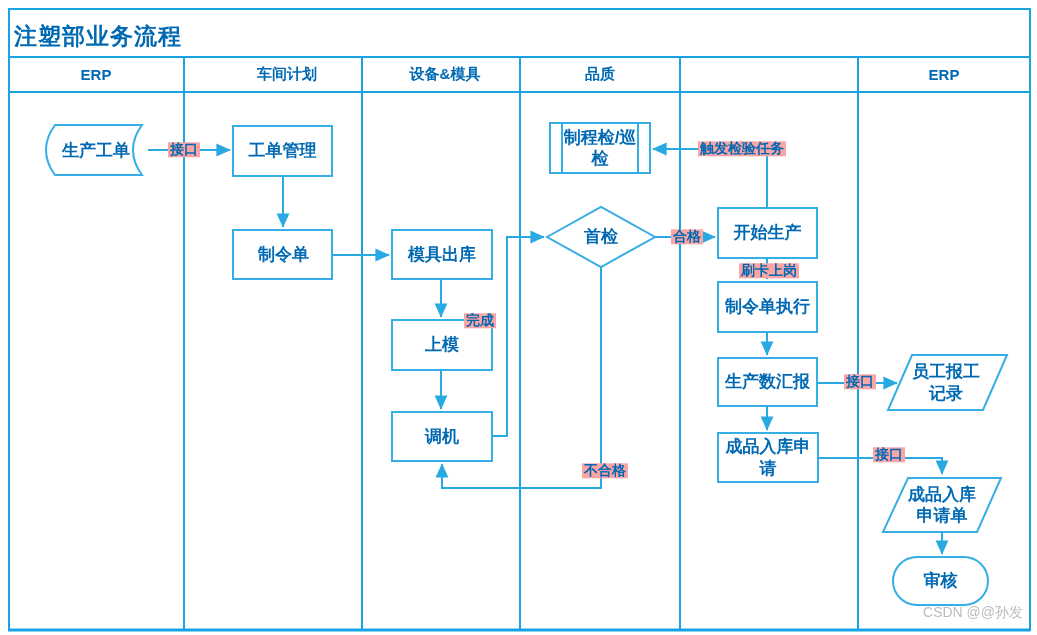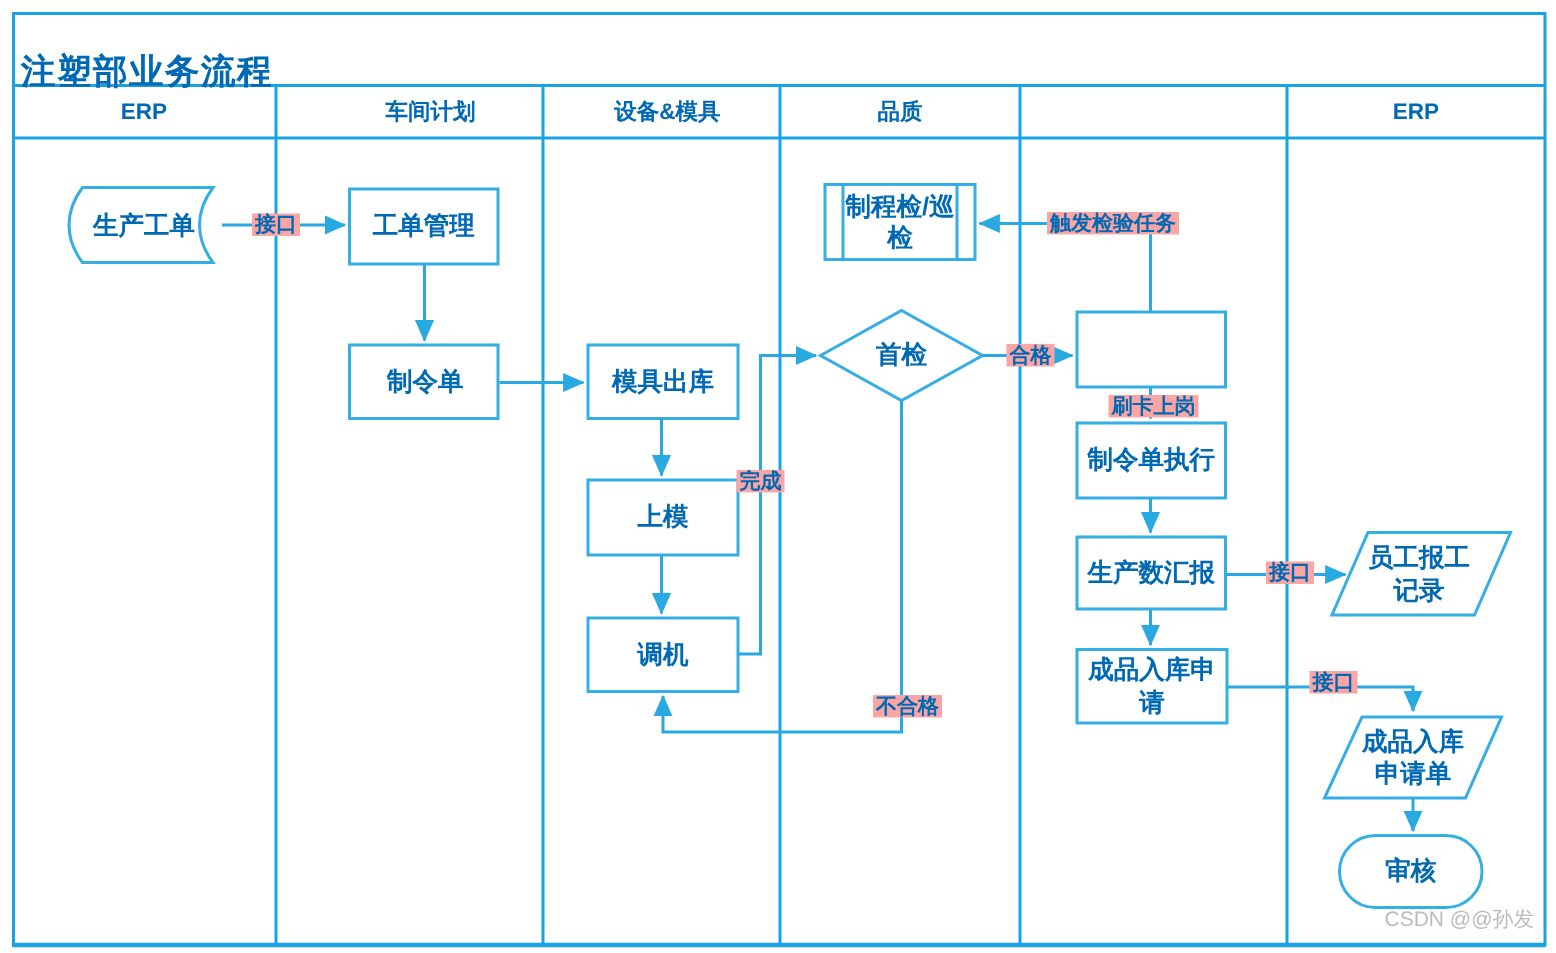--- a/index.html
+++ b/index.html
@@ -80,49 +80,50 @@
       <path d="M767,208 L767,149 L653,149" marker-end="url(#arw)"></path>
       <path d="M767,258 L767,279" marker-end="url(#arw)"></path>
       <path d="M767,332 L767,355" marker-end="url(#arw)"></path>
       <path d="M818,383 L897,383" marker-end="url(#arw)"></path>
       <path d="M767,406 L767,430" marker-end="url(#arw)"></path>
       <path d="M818,458 L942,458 L942,474" marker-end="url(#arw)"></path>
       <path d="M942,532 L942,554" marker-end="url(#arw)"></path>
     </g>
   </svg>
 
-  <div class="lbl title" style="left:14px;top:32px;">注塑部业务流程</div>
+  <div class="lbl title" style="left:14px;top:21px;">注塑部业务流程</div>
 
   <div class="lbl lane-header" style="left:8px;top:57px;width:176px;height:35px;">ERP</div>
   <div class="lbl lane-header" style="left:184px;top:57px;width:206px;height:35px;text-align:right;">车间计划</div>
   <div class="lbl lane-header" style="left:362px;top:57px;width:166px;height:35px;">设备&amp;模具</div>
   <div class="lbl lane-header" style="left:520px;top:57px;width:160px;height:35px;">品质</div>
   <div class="lbl lane-header" style="left:858px;top:57px;width:172px;height:35px;">ERP</div>
 
   <div class="lbl node-label" style="left:50px;top:127px;width:92px;height:48px;">生产工单</div>
   <div class="lbl node-label" style="left:233px;top:126px;width:99px;height:50px;">工单管理</div>
   <div class="lbl node-label" style="left:233px;top:230px;width:101px;height:49px;">制令单</div>
   <div class="lbl node-label" style="left:392px;top:230px;width:100px;height:49px;">模具出库</div>
   <div class="lbl node-label" style="left:392px;top:320px;width:100px;height:50px;">上模</div>
   <div class="lbl node-label" style="left:392px;top:412px;width:100px;height:49px;">调机</div>
   <div class="lbl node-label" style="left:547px;top:207px;width:108px;height:60px;">首检</div>
   <div class="lbl node-label" style="left:558px;top:123px;width:84px;height:50px;">制程检/巡
 检</div>
+  <div class="lbl node-label" style="left:718px;top:208px;width:99px;height:50px;">开始生产</div>
   <div class="lbl node-label" style="left:718px;top:282px;width:99px;height:50px;">制令单执行</div>
   <div class="lbl node-label" style="left:718px;top:358px;width:99px;height:48px;">生产数汇报</div>
   <div class="lbl node-label" style="left:722px;top:433px;width:92px;height:49px;">成品入库申
 请</div>
   <div class="lbl node-label" style="left:898px;top:355px;width:96px;height:55px;">员工报工
 记录</div>
   <div class="lbl node-label" style="left:892px;top:478px;width:100px;height:54px;">成品入库
 申请单</div>
   <div class="lbl node-label" style="left:893px;top:557px;width:95px;height:48px;">审核</div>
 
   <div class="lbl edge-label" style="left:184px;top:150px;">接口</div>
-  <div class="lbl edge-label" style="left:507px;top:321px;">完成</div>
+  <div class="lbl edge-label" style="left:480px;top:321px;">完成</div>
   <div class="lbl edge-label" style="left:687px;top:237px;">合格</div>
   <div class="lbl edge-label" style="left:605px;top:471px;">不合格</div>
   <div class="lbl edge-label" style="left:742px;top:149px;">触发检验任务</div>
   <div class="lbl edge-label" style="left:769px;top:271px;">刷卡上岗</div>
   <div class="lbl edge-label" style="left:860px;top:382px;">接口</div>
   <div class="lbl edge-label" style="left:889px;top:455px;">接口</div>
 
   <div class="watermark" style="left:920px;top:604px;width:103px;">CSDN @@孙发</div>
 
 </div>

